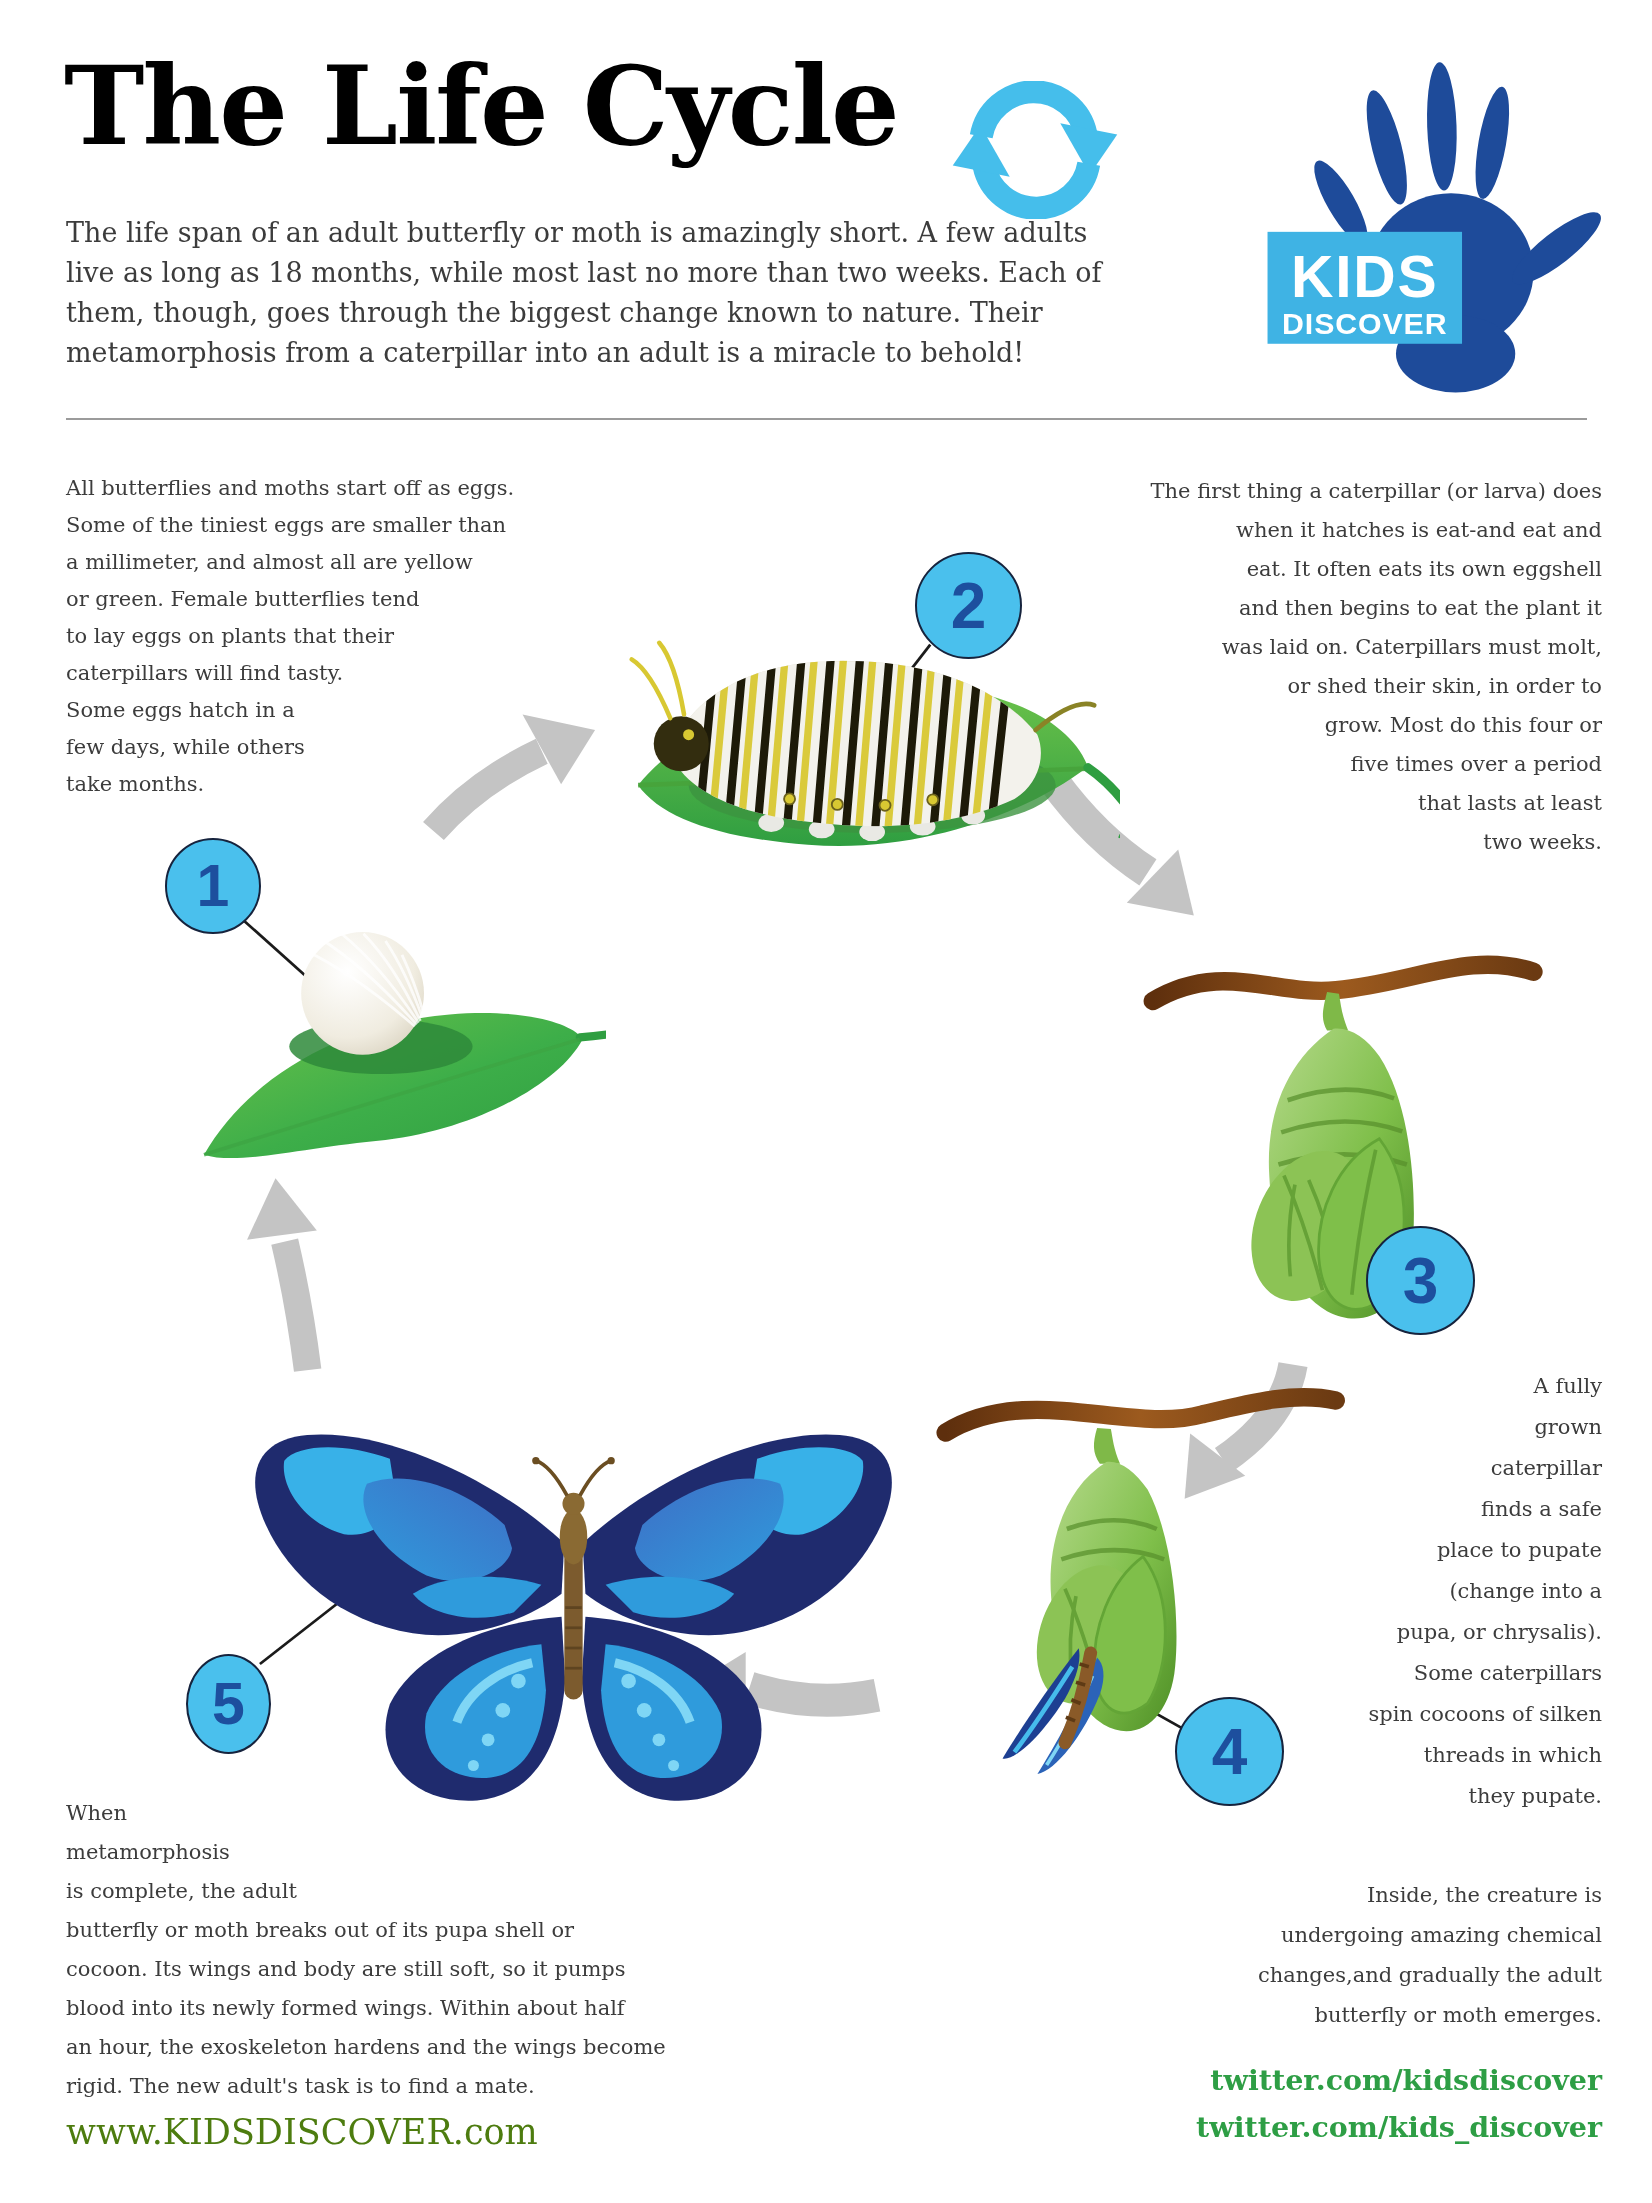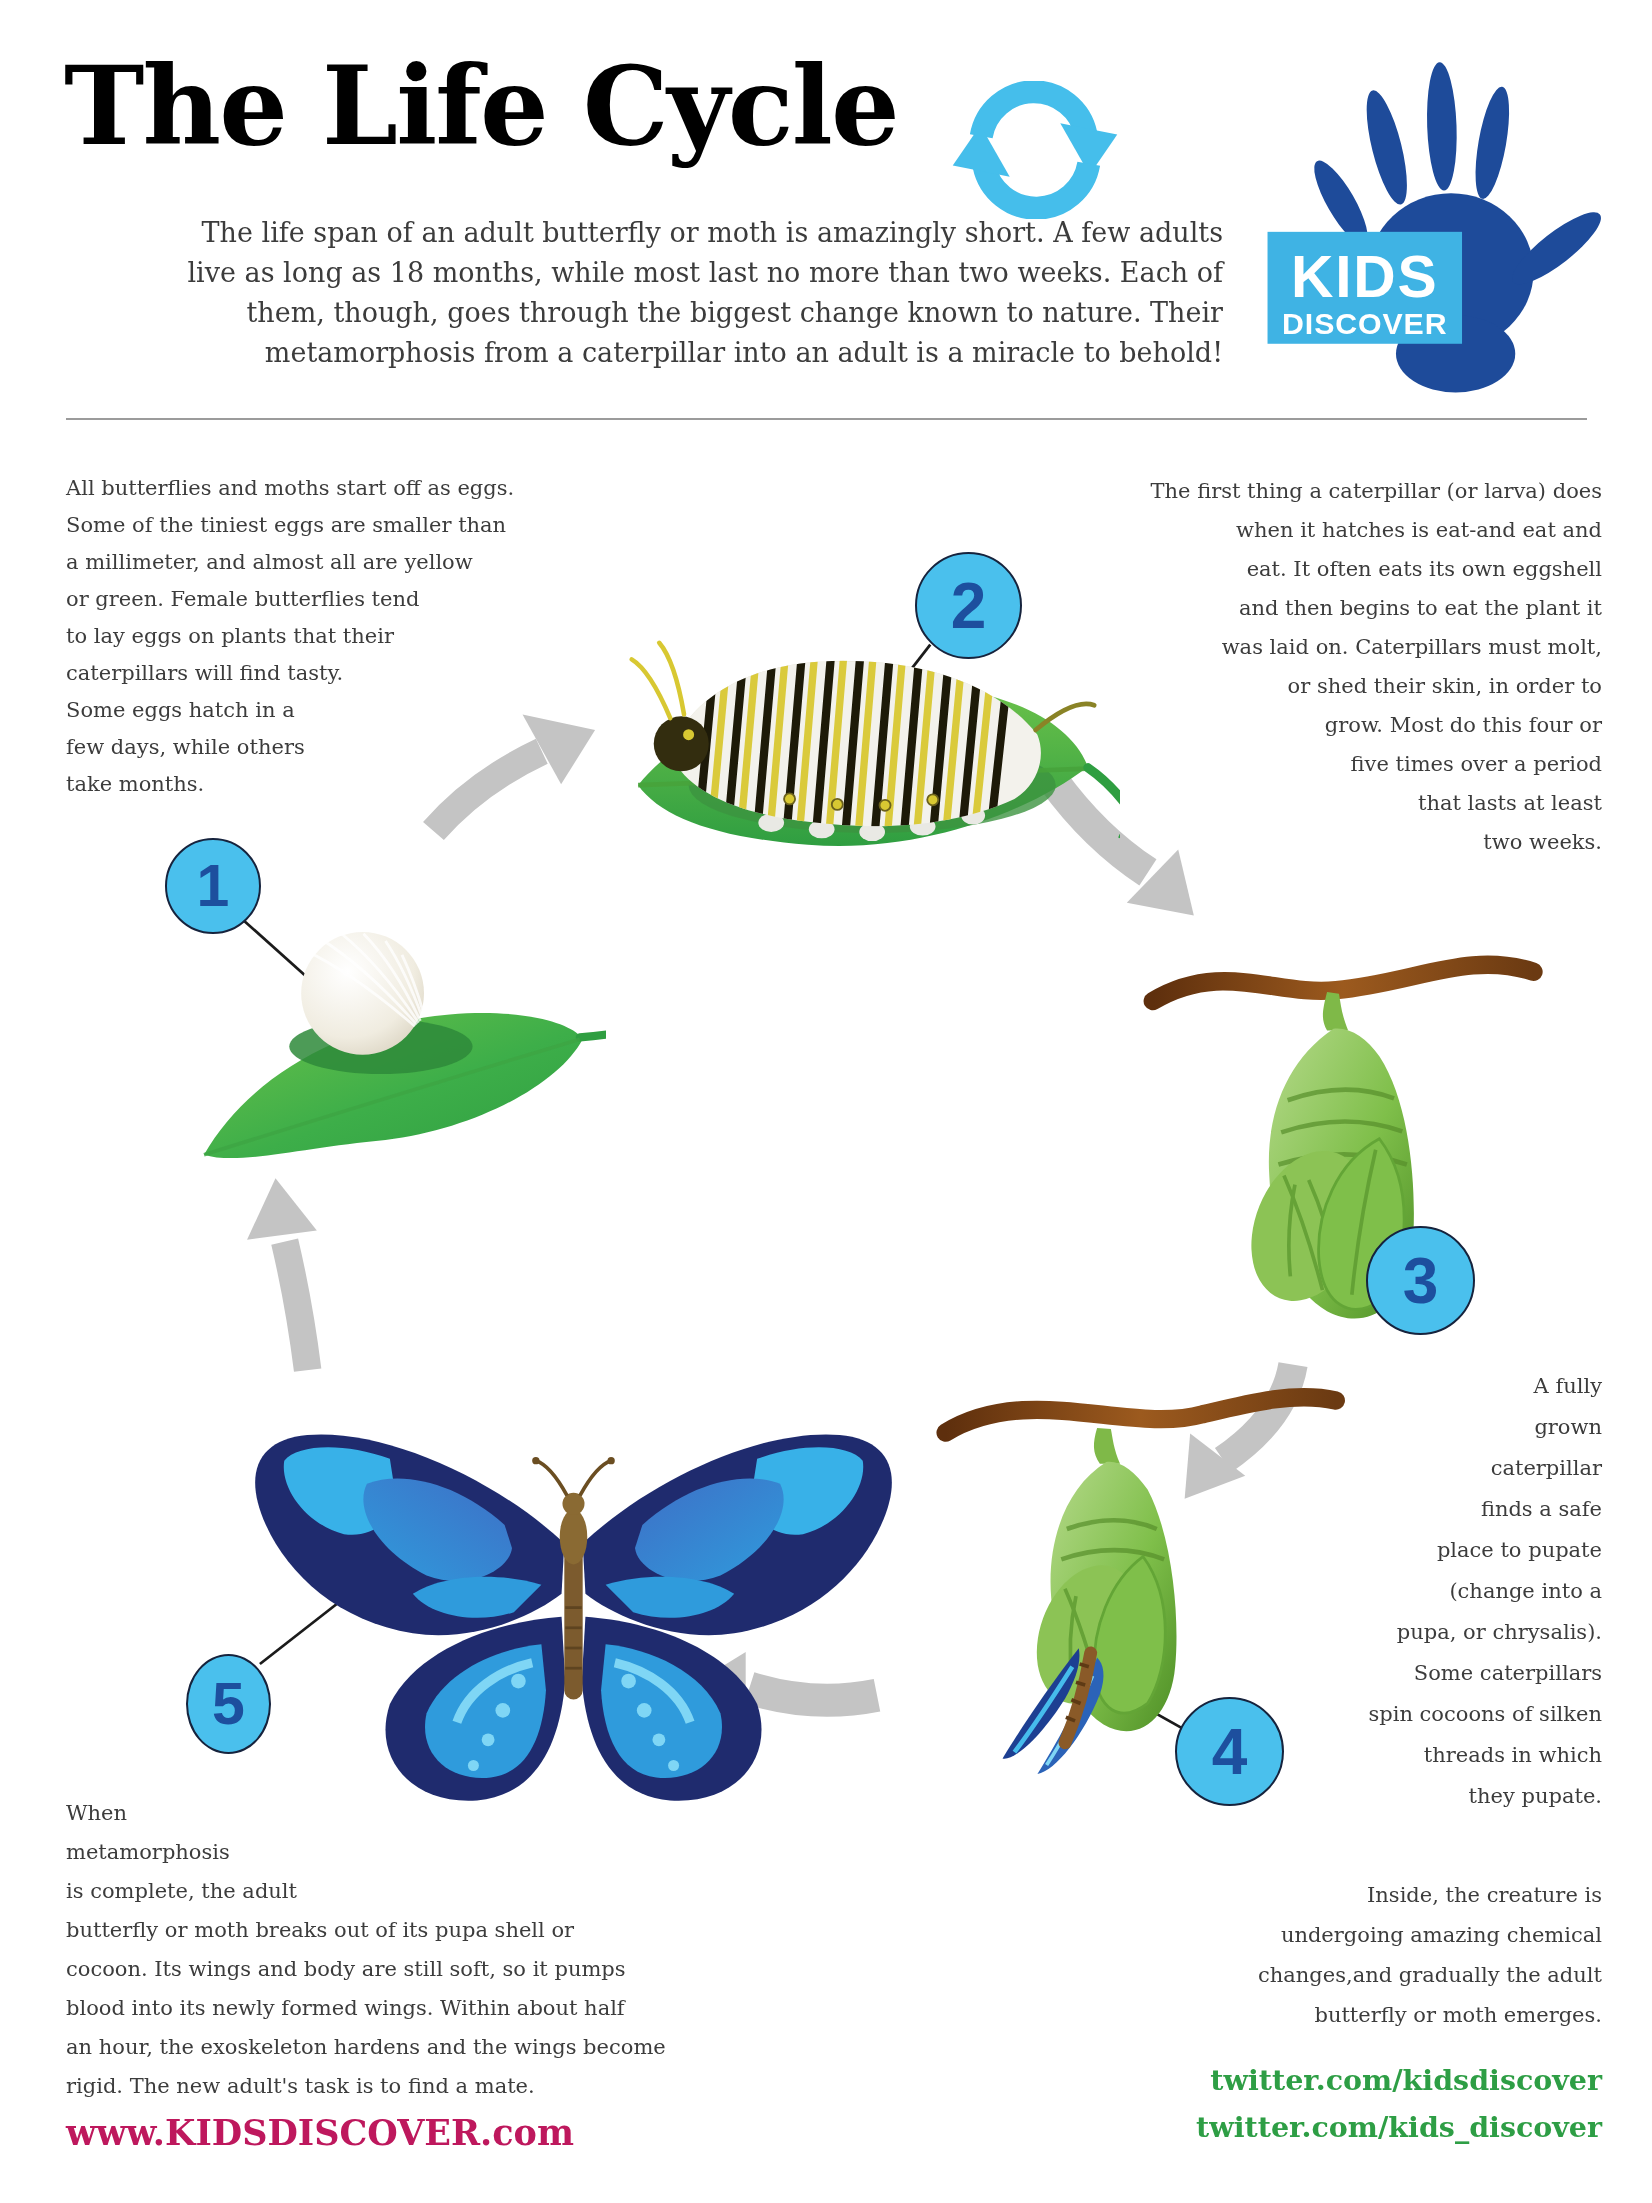--- a/index.html
+++ b/index.html
@@ -1,38 +1,38 @@
 <!DOCTYPE html>
 <html style="font-size:14.7px"><head>
 <meta charset="utf-8">
 <style>
   html,body{margin:0;padding:0;background:#fff;}
   #page{position:relative;width:1653px;height:2204px;background:#ffffff;overflow:hidden;
         font-family:"DejaVu Serif", serif;color:#3c3c3c;}
   .abs{position:absolute;}
   .pre{white-space:pre-line;}
   #title{left:64px;top:44px;font-size:108px;font-weight:600;color:#000000;letter-spacing:-1.8px;line-height:1.15;}
-  #intro{left:66px;top:213px;width:1157px;font-size:27px;line-height:40px;text-align:right;}
+  #intro{left:66px;top:213px;width:1157px;font-size:27px;line-height:40px;}
   #divider{left:66px;top:418px;width:1521px;height:1.8px;background:#9b9b9b;}
   .stage-text{font-size:21px;line-height:37px;}
   #stage1-text{left:66px;top:470px;}
   #stage2-text{right:51px;top:472px;text-align:right;line-height:39px;}
   #stage3-text{right:51px;top:1366px;text-align:right;line-height:41px;}
   #stage4-text{right:51px;top:1875px;text-align:right;line-height:40px;}
   #stage5-text{left:66px;top:1794px;line-height:39px;}
   #center-note{left:418px;top:1047px;width:826px;text-align:center;font-size:29px;line-height:42px;}
   .num-circle{position:absolute;background:#4ac0ed;border:2.8px solid #16233d;border-radius:50%;
       display:flex;align-items:center;justify-content:center;
       font-family:"Liberation Sans", sans-serif;font-weight:bold;color:#1d4f9e;}
   #circle-1{left:165px;top:838px;width:92px;height:92px;font-size:59px;}
   #circle-2{left:915px;top:552px;width:103px;height:103px;font-size:64px;}
   #circle-3{left:1366px;top:1226px;width:105px;height:105px;font-size:64px;}
   #circle-4{left:1175px;top:1697px;width:105px;height:105px;font-size:64px;}
   #circle-5{left:186px;top:1654px;width:81px;height:96px;font-size:59px;}
-  #footer-site{left:66px;top:2112px;font-size:35px;color:#be185d;text-decoration:none;font-weight:bold;}
+  #footer-site{left:66px;top:2112px;font-size:35px;color:#4d7c0f;text-decoration:none;}
   .footer-right{right:51px;text-align:right;font-size:28.5px;font-weight:bold;color:#2e9e45;text-decoration:none;}
   #footer-facebook{top:2063px;}
   #footer-twitter{top:2110px;}
   svg{display:block;}
   #logo-box-text{font-family:"Liberation Sans", sans-serif;font-weight:bold;}
 </style>
 </head>
 <body>
 
 <div id="page">

